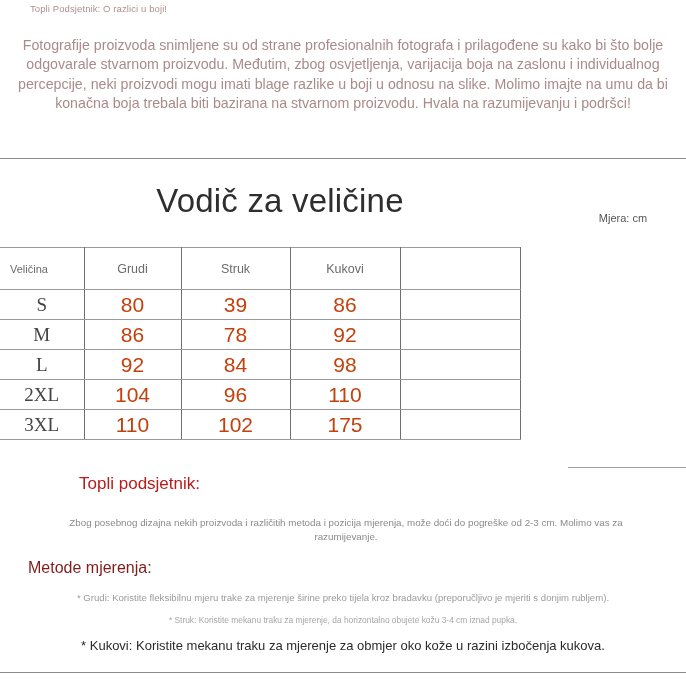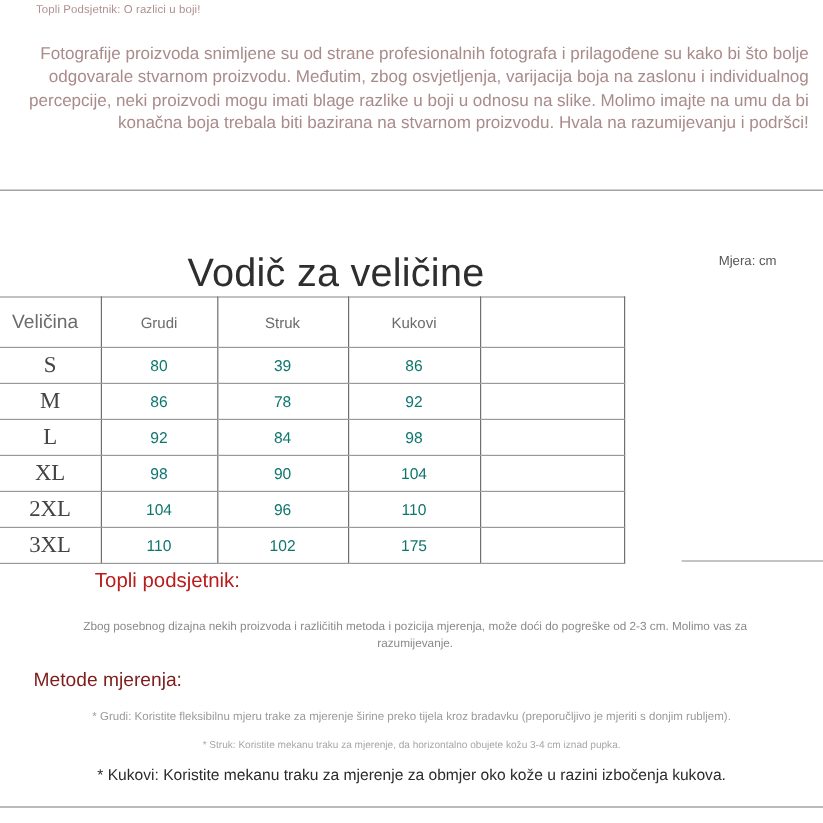--- a/index.html
+++ b/index.html
@@ -30,21 +30,21 @@
     font-size: 9.5px;
     color: #b08f8f;
     letter-spacing: 0.1px;
     white-space: nowrap;
   }
   .notice-body {
     position: absolute;
     left: 12px;
     top: 36px;
     width: 662px;
-    text-align: right;
+    text-align: center;
     font-size: 14.2px;
     line-height: 19.4px;
     color: #a98b8b;
   }
 
   
   .rule-top {
     position: absolute;
     left: 0; top: 158px;
     width: 686px;
@@ -63,21 +63,20 @@
   .guide-title {
     position: absolute;
     left: 0;
     top: 182px;
     width: 560px;
     text-align: center;
     font-size: 33px;
     color: #2e2e2e;
     font-weight: 400;
     letter-spacing: 0.2px;
-    margin-top: 26px;
   }
   .unit-note {
     position: absolute;
     left: 560px;
     top: 212px;
     width: 126px;
     text-align: center;
     font-size: 11px;
     color: #555;
   }
@@ -109,28 +108,28 @@
     text-align: center;
     background: #ffffff;
   }
   table.size-table thead th {
     height: 41px;
     font-size: 12.5px;
     font-weight: 400;
     color: #6b6b6b;
   }
   table.size-table thead th.first {
-    font-size: 16px;
+    font-size: 11px;
     text-align: left;
     padding-left: 10px;
   }
   table.size-table tbody td {
     height: 29px;
-    font-size: 13px;
-    color: #0f766e;
+    font-size: 21px;
+    color: #c2410c;
   }
   table.size-table tbody td.size-label {
     font-family: "Liberation Serif", serif;
     font-size: 19px;
     color: #444;
   }
   
   table.size-table tr > *:first-child { border-left: none; }
 
   
@@ -246,27 +245,20 @@
         <td></td>
       </tr>
       <tr>
         <td class="size-label">L</td>
         <td>92</td>
         <td>84</td>
         <td>98</td>
         <td></td>
       </tr>
       <tr>
-        <td class="size-label">XL</td>
-        <td>98</td>
-        <td>90</td>
-        <td>104</td>
-        <td></td>
-      </tr>
-      <tr>
         <td class="size-label">2XL</td>
         <td>104</td>
         <td>96</td>
         <td>110</td>
         <td></td>
       </tr>
       <tr>
         <td class="size-label">3XL</td>
         <td>110</td>
         <td>102</td>

